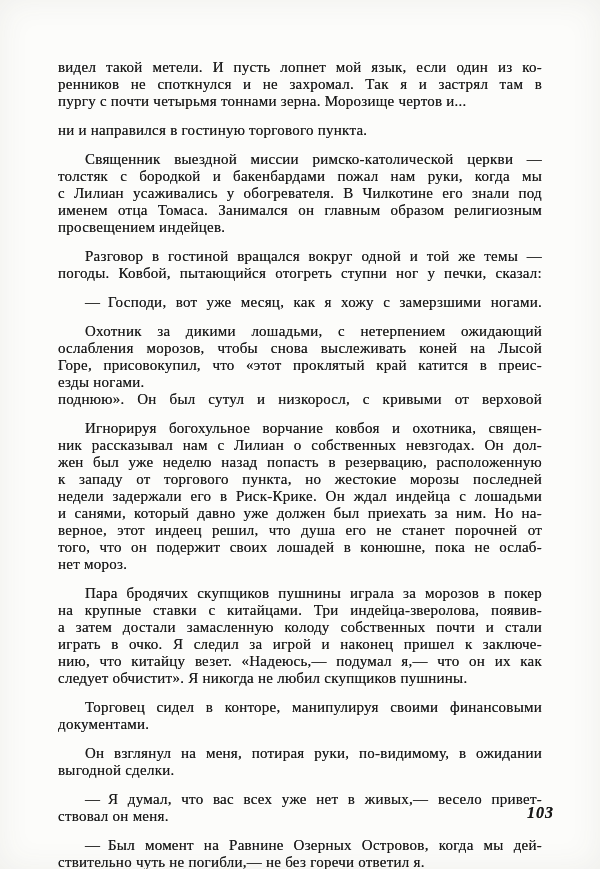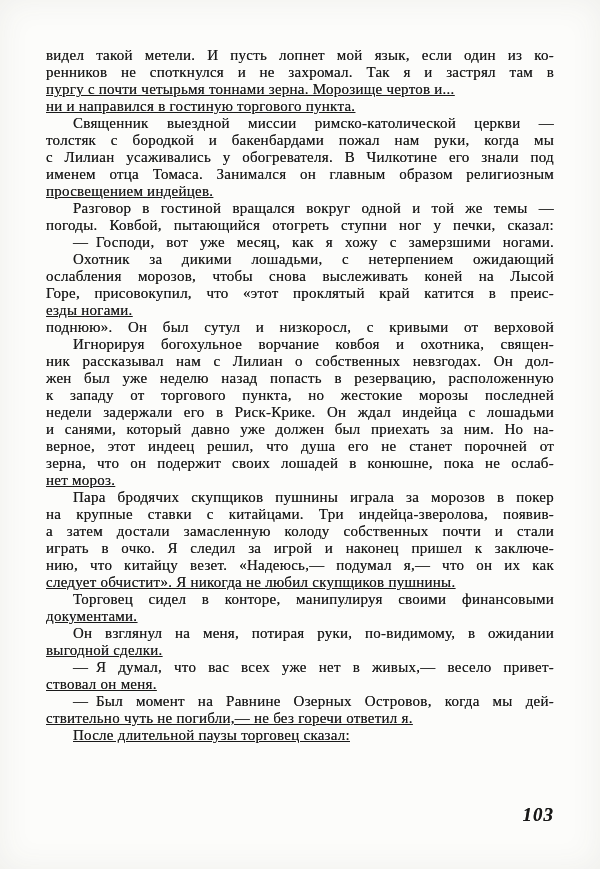--- a/index.html
+++ b/index.html
@@ -27,41 +27,40 @@
     left: 46px;
     top: 47px;
     width: 508px;
     font-size: 15px;
     line-height: 17px;
     color: #1a1a1a;
     letter-spacing: 0.25px;
     text-shadow: 0 0 0.6px rgba(20, 20, 20, 0.75);
   }
   .paragraph {
-    margin: 0;
+    margin: 12px;
   }
   .line {
     text-align: justify;
     text-align-last: justify;
     height: 17px;
     overflow: visible;
   }
   .line.nojust {
     text-align: right;
     text-align-last: left;
-    text-decoration: underline;
   }
   .line.indent {
     text-indent: 27px;
   }
   .page-number {
     position: absolute;
     top: 804px;
     right: 46px;
-    font-size: 19px;
+    font-size: 16px;
     font-style: italic;
     font-weight: bold;
     color: #181818;
     letter-spacing: 1px;
     text-shadow: 0 0 0.6px rgba(20, 20, 20, 0.75);
   }
 </style>
 </head>
 <body>
 
@@ -97,21 +96,21 @@
         <div class="line">поднюю». Он был сутул и низкоросл, с кривыми от верховой</div>
       </div>
       <div class="paragraph">
         <div class="line indent">Игнорируя богохульное ворчание ковбоя и охотника, священ-</div>
         <div class="line">ник рассказывал нам с Лилиан о собственных невзгодах. Он дол-</div>
         <div class="line">жен был уже неделю назад попасть в резервацию, расположенную</div>
         <div class="line">к западу от торгового пункта, но жестокие морозы последней</div>
         <div class="line">недели задержали его в Риск-Крике. Он ждал индейца с лошадьми</div>
         <div class="line">и санями, который давно уже должен был приехать за ним. Но на-</div>
         <div class="line">верное, этот индеец решил, что душа его не станет порочней от</div>
-        <div class="line">зерна, что он подержит своих лошадей в конюшне, пока не ослаб-</div>
+        <div class="line">того, что он подержит своих лошадей в конюшне, пока не ослаб-</div>
         <div class="line nojust">нет мороз.</div>
       </div>
       <div class="paragraph">
         <div class="line indent">Пара бродячих скупщиков пушнины играла за морозов в покер</div>
         <div class="line">на крупные ставки с китайцами. Три индейца-зверолова, появив-</div>
         <div class="line">а затем достали замасленную колоду собственных почти и стали</div>
         <div class="line">играть в очко. Я следил за игрой и наконец пришел к заключе-</div>
         <div class="line">нию, что китайцу везет. «Надеюсь,— подумал я,— что он их как</div>
         <div class="line nojust">следует обчистит». Я никогда не любил скупщиков пушнины.</div>
       </div>

